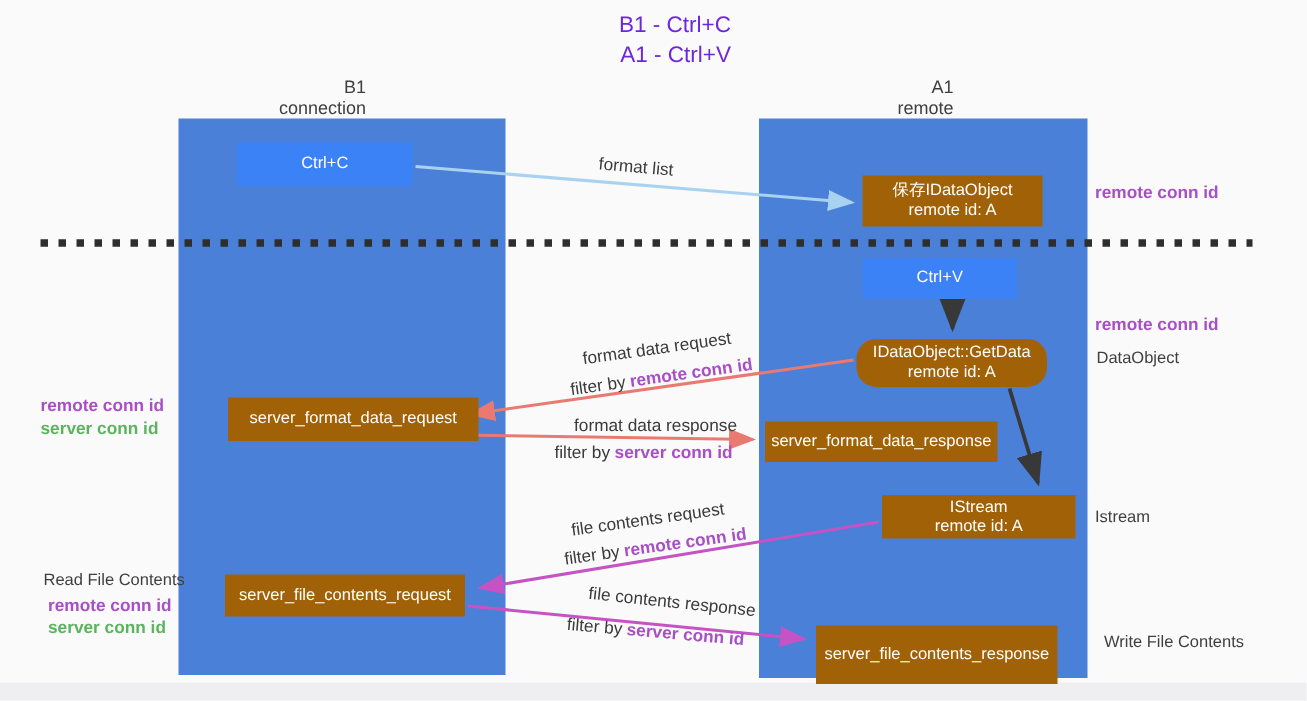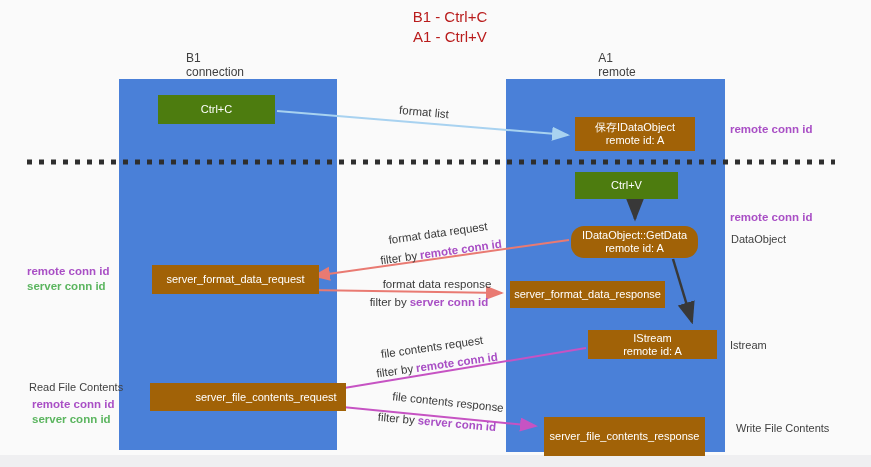--- a/index.html
+++ b/index.html
@@ -15,43 +15,43 @@
   
   .lane{position:absolute;background:#4a80d8;z-index:1;}
   .lane-left{left:119px;top:79px;width:218px;height:371px;}
   .lane-right{left:506px;top:79px;width:219px;height:373px;}
 
   
   .bottom-strip{position:absolute;left:0;top:455px;width:871px;height:12px;background:#efeff1;z-index:0;}
 
   
   .title{position:absolute;left:450px;top:7px;transform:translateX(-50%);
-    text-align:center;font-size:15px;line-height:20px;color:#b91c1c;z-index:3;white-space:nowrap;}
-
-  
-  .lane-header{position:absolute;transform:translateX(-50%);text-align:left;
+    text-align:right;font-size:15px;line-height:20px;color:#6d28d9;z-index:3;white-space:nowrap;}
+
+  
+  .lane-header{position:absolute;transform:translateX(-50%);text-align:right;
     font-size:12px;line-height:14px;color:#3f3f3f;z-index:3;white-space:nowrap;}
   .lane-header.left{left:215px;top:51px;}
   .lane-header.right{left:617px;top:51px;}
 
   
   .node{position:absolute;z-index:3;display:flex;flex-direction:column;
     align-items:center;justify-content:center;text-align:center;
     color:#ffffff;font-size:11px;line-height:13px;white-space:nowrap;}
-  .node.green{background:#4d7c0f;}
+  .node.green{background:#3b82f6;}
   .node.orange{background:#a16207;}
 
   .n-ctrl-c{left:158px;top:95px;width:117px;height:29px;}
   .n-save{left:575px;top:117px;width:120px;height:34px;}
   .n-ctrl-v{left:575px;top:172px;width:103px;height:27px;}
   .n-getdata{left:571px;top:226px;width:127px;height:32px;border-radius:13px;}
   .n-fmt-req{left:152px;top:265px;width:167px;height:29px;}
   .n-fmt-resp{left:510px;top:281px;width:155px;height:27px;}
   .n-istream{left:588px;top:330px;width:129px;height:29px;}
-  .n-file-req{left:150px;top:383px;width:160px;height:28px;padding-left:36px;}
+  .n-file-req{left:150px;top:383px;width:160px;height:28px;}
   .n-file-resp{left:544px;top:417px;width:161px;height:39px;}
 
   
   .ann{position:absolute;z-index:3;white-space:nowrap;font-size:11px;color:#3f3f3f;}
   .ann.bold-block{font-size:11.5px;font-weight:bold;line-height:15px;}
   .purple{color:#a94fc5;font-weight:bold;}
   .greentxt{color:#5bb55f;font-weight:bold;}
 
   .ann-remote-top{left:730px;top:123px;}
   .ann-remote-mid{left:730px;top:211px;}

